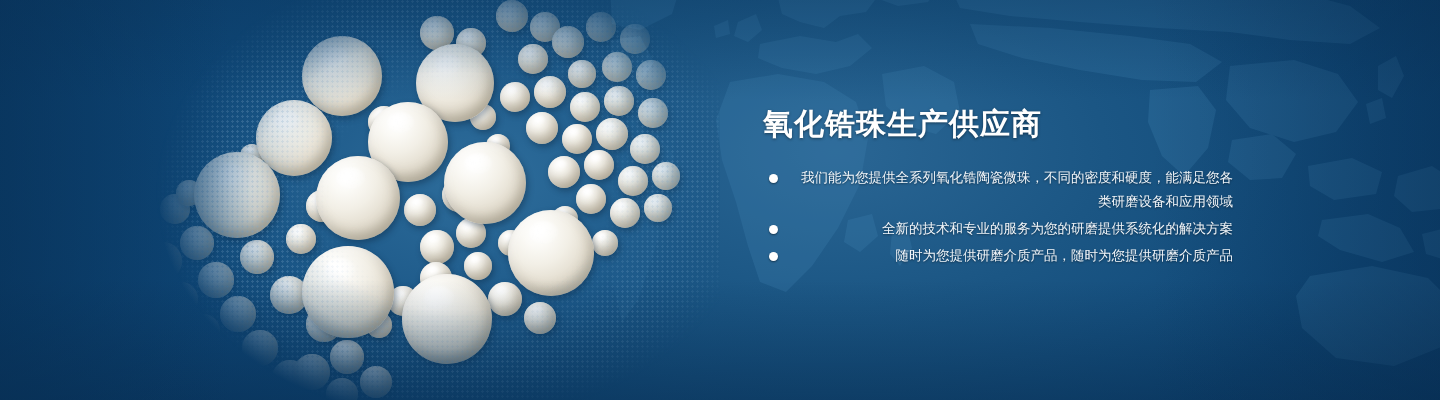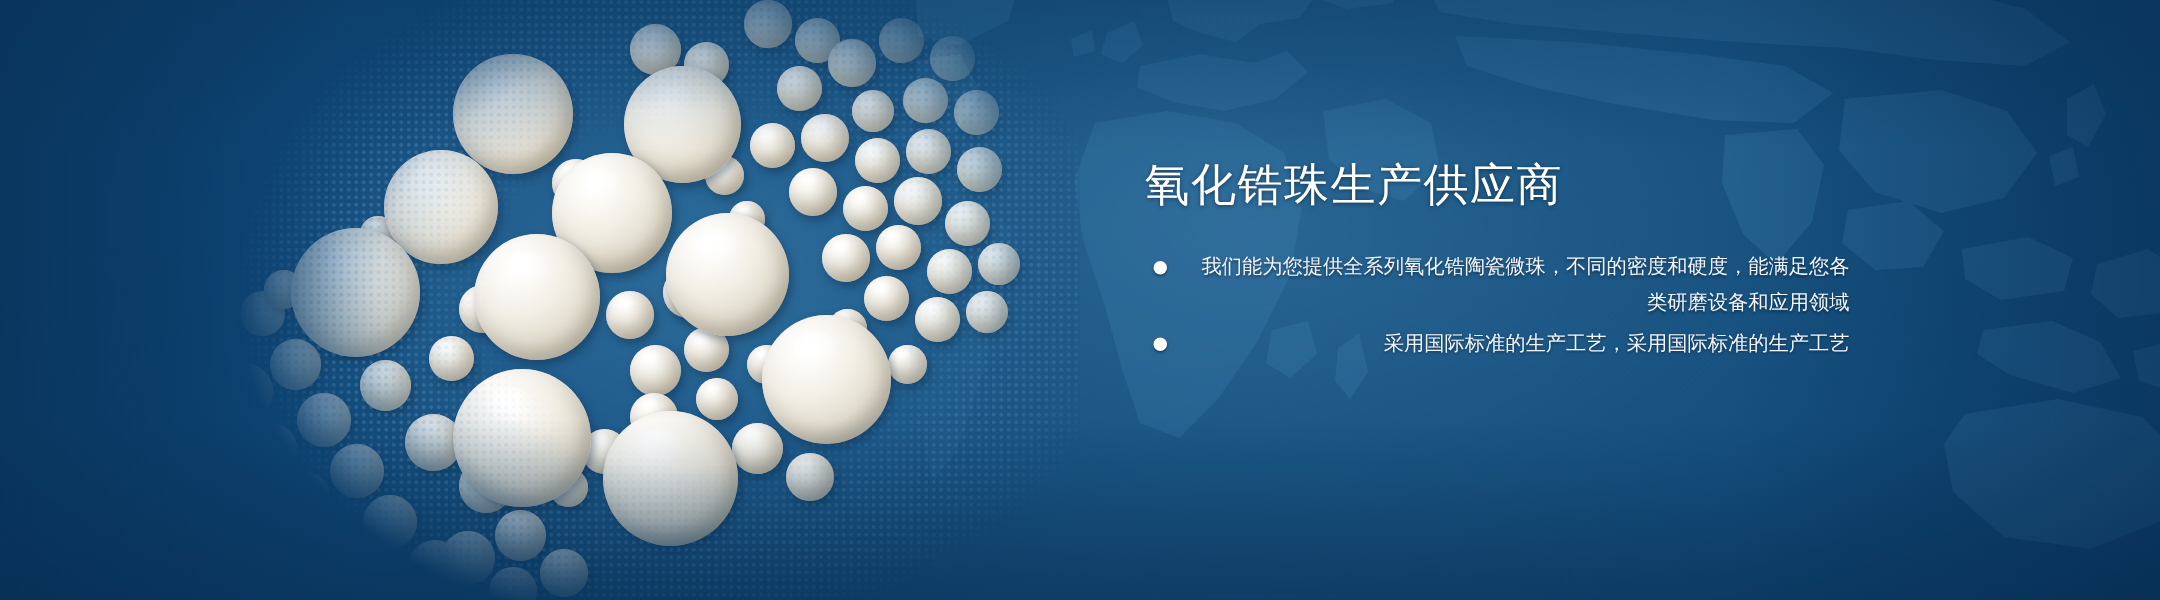--- a/index.html
+++ b/index.html
@@ -77,21 +77,21 @@
   
   #copy{
     position:absolute;
     left:763px; top:104px;
     width:470px;
     color:#ffffff;
   }
   #title{
     font-size:30px;
     line-height:40px;
-    font-weight:400;
+    font-weight:700;
     letter-spacing:1px;
     color:#ffffff;
     text-shadow:0 1px 3px rgba(0,0,0,.45);
     white-space:nowrap;
   }
   #bullets{ margin-top:22px; list-style:none; }
   .bullet{
     position:relative;
     padding-left:28px;
     font-size:13.5px;
@@ -254,18 +254,22 @@
 
   <div id="copy">
     <h1 id="title">氧化锆珠生产供应商</h1>
     <ul id="bullets">
       <li class="bullet">
         <span class="dot"></span>
         <span class="btext">我们能为您提供全系列氧化锆陶瓷微珠，不同的密度和硬度，能满足您各类研磨设备和应用领域</span>
       </li>
       <li class="bullet">
         <span class="dot"></span>
-        <span class="btext">采用国际标准的生产工艺，采用国际标准的生产工艺</span>
+        <span class="btext">全新的技术和专业的服务为您的研磨提供系统化的解决方案</span>
+      </li>
+      <li class="bullet">
+        <span class="dot"></span>
+        <span class="btext">随时为您提供研磨介质产品，随时为您提供研磨介质产品</span>
       </li>
     </ul>
   </div>
 
 </div>
 
 </body></html>

